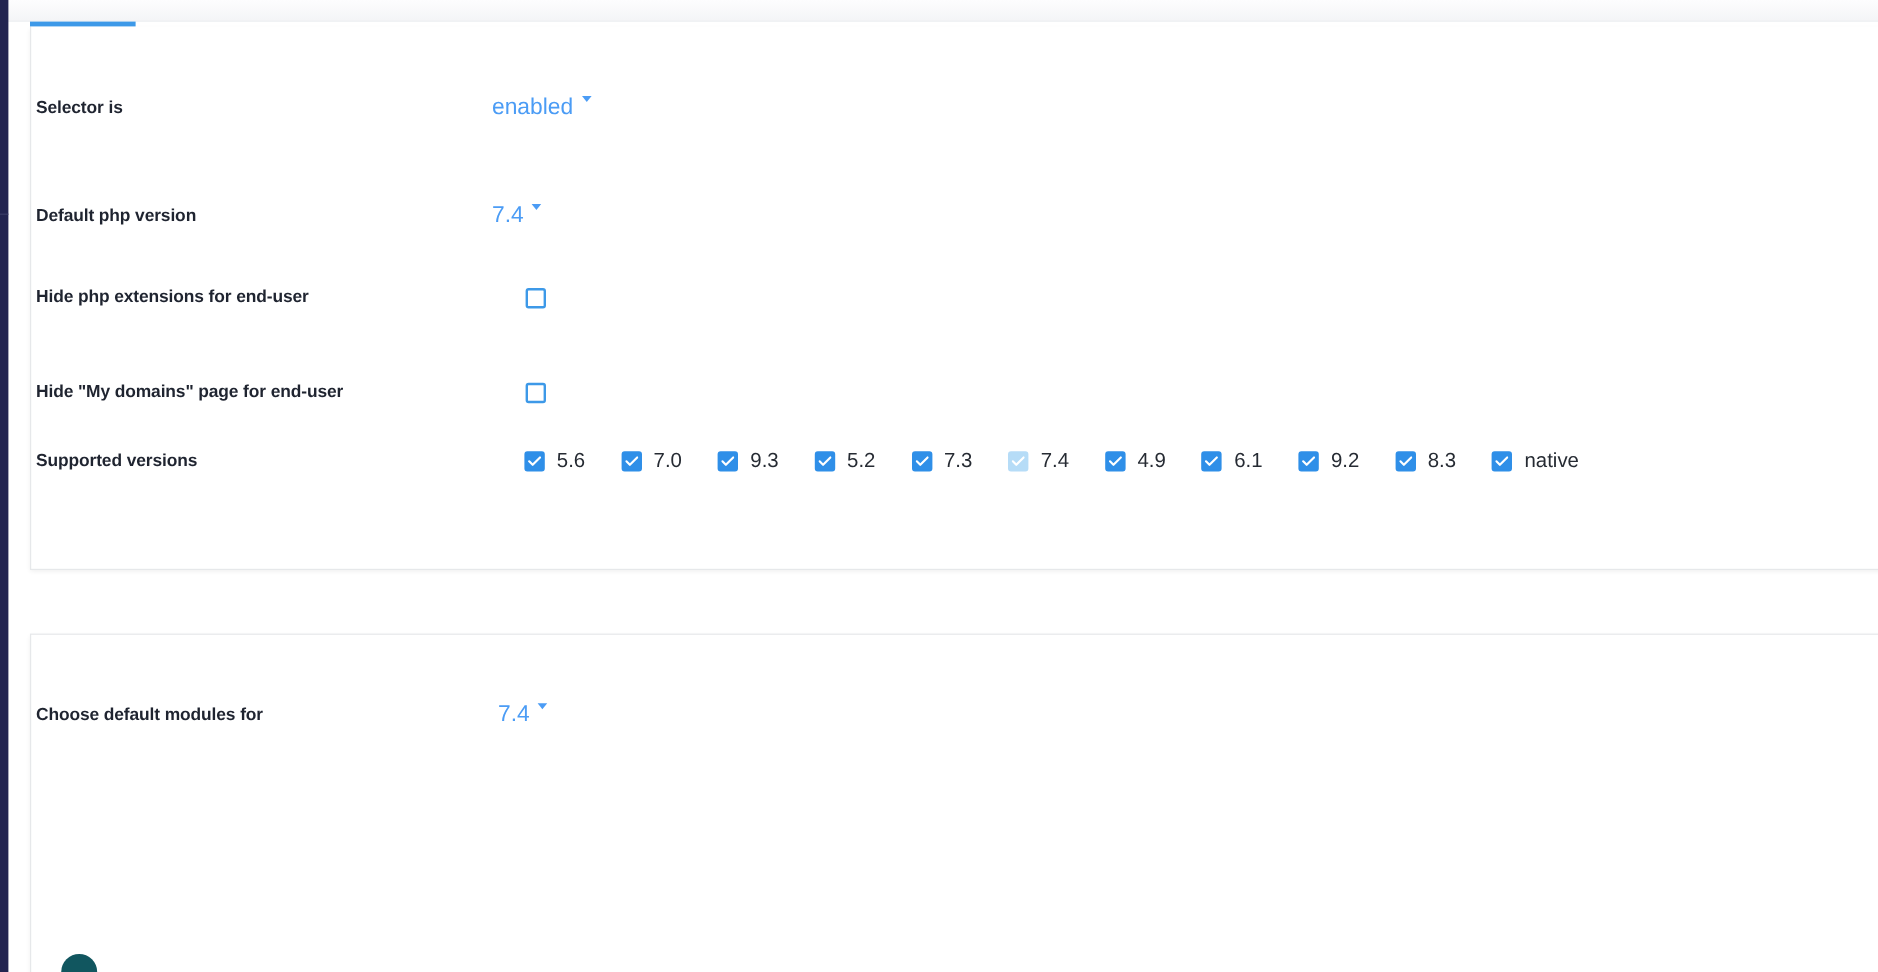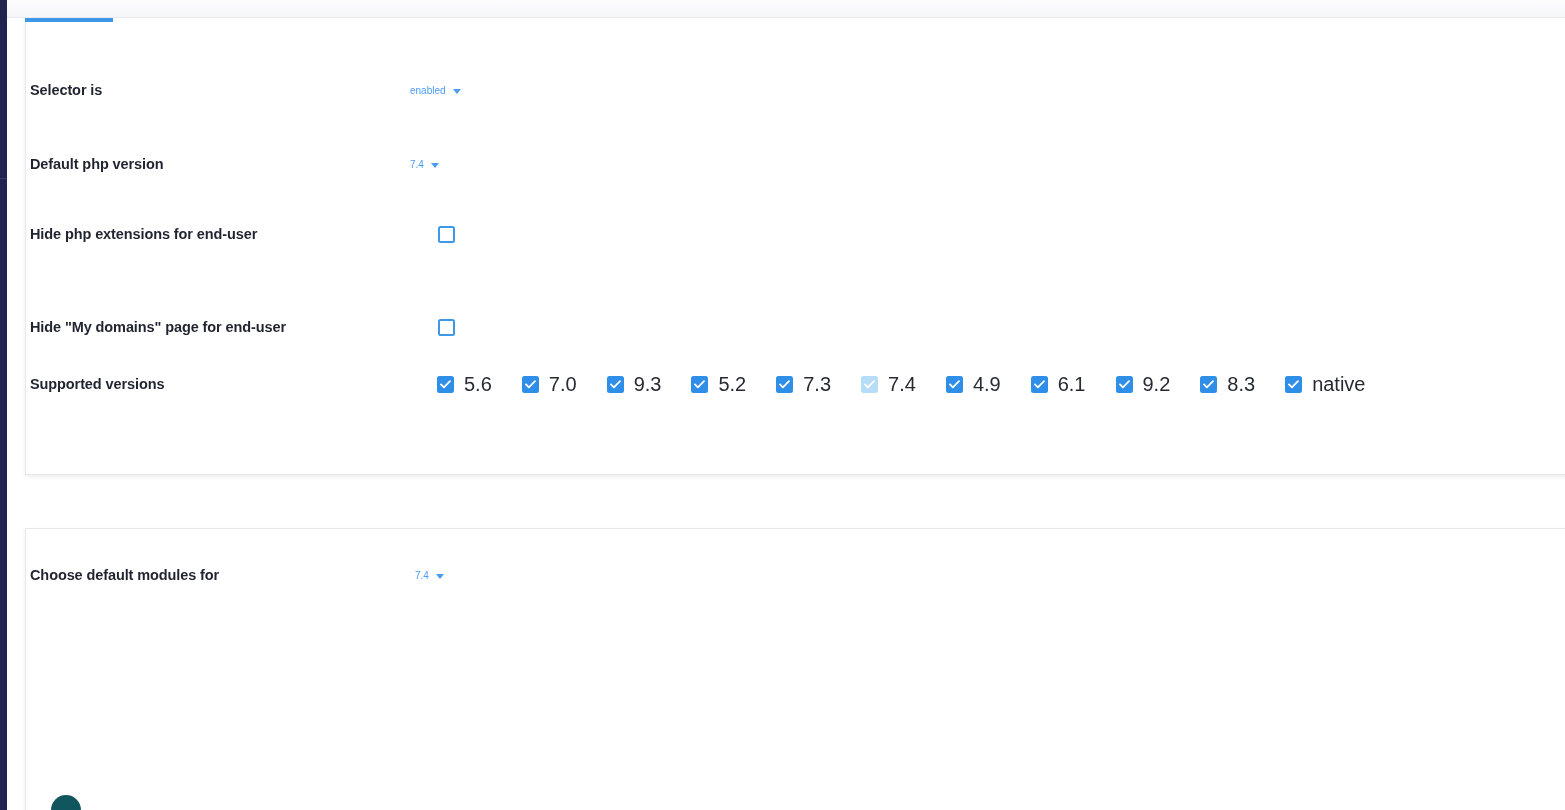--- a/index.html
+++ b/index.html
@@ -51,22 +51,22 @@
   
   .setting-row { position: absolute; left: 0; width: 100%; height: 40px; display: flex; align-items: center; }
   .setting-label {
     position: absolute; left: 30px;
     font-size: 14.5px; font-weight: bold; color: #1f2430;
     letter-spacing: -0.1px; white-space: nowrap;
   }
   .setting-control { position: absolute; left: 410px; display: flex; align-items: center; }
 
   .dd-link {
-    font-size: 10px; color: #4b9cf5; cursor: pointer;
-    display: inline-flex; align-items: center; gap: 7px; white-space: nowrap;
+    font-size: 19px; color: #4b9cf5; cursor: pointer;
+    display: inline-flex; align-items: flex-start; gap: 7px; white-space: nowrap;
   }
   .caret {
     width: 0; height: 0;
     border-left: 4.5px solid transparent;
     border-right: 4.5px solid transparent;
     border-top: 5px solid #4b9cf5;
     display: inline-block; position: relative; top: 1px;
   }
 
   
@@ -75,21 +75,21 @@
     border: 2px solid #3d99e8; background: #ffffff;
     display: inline-flex; align-items: center; justify-content: center;
     flex: none; cursor: pointer; position: relative;
   }
   .cb.checked { background: #2f8fe8; border-color: #2f8fe8; }
   .cb.checked.disabled { background: #b6dcf7; border-color: #b6dcf7; cursor: default; }
   .cb svg { display: none; }
   .cb.checked svg { display: block; }
 
   .cb-item { display: inline-flex; align-items: center; gap: 10px; }
-  .cb-item .cb-text { font-size: 20px; color: #262b33; white-space: nowrap; }
+  .cb-item .cb-text { font-size: 17px; color: #262b33; white-space: nowrap; }
 
   
   .versions { position: absolute; left: 437px; display: flex; align-items: center; gap: 0; }
   .versions .cb-item { margin-right: 30px; }
   .versions .cb-item:last-child { margin-right: 0; }
 
   
   .modules-grid { position: absolute; left: 0; top: 600px; width: 100%; }
   .mod-col { position: absolute; top: 0; }
   #mcol0 { left: 51px; }
@@ -157,30 +157,30 @@
   <div id="overlay">
       <div class="setting-row" style="top: 70px;">
         <div class="setting-label">Selector is</div>
         <div class="setting-control" style="left: 410px;">
           <span class="dd-link">
             <span>enabled</span>
             <span class="caret"></span>
           </span>
         </div>
       </div>
-      <div class="setting-row" style="top: 144px;">
+      <div class="setting-row" style="top: 160px;">
         <div class="setting-label">Default php version</div>
         <div class="setting-control" style="left: 410px;">
           <span class="dd-link">
             <span>7.4</span>
             <span class="caret"></span>
           </span>
         </div>
       </div>
-      <div class="setting-row" style="top: 214px; text-decoration: underline;">
+      <div class="setting-row" style="top: 228px; text-decoration: underline;">
         <div class="setting-label">Hide php extensions for end-user</div>
         <div class="setting-control" style="left: 438px;">
           <span class="cb"></span>
         </div>
       </div>
       <div class="setting-row" style="top: 307px;">
         <div class="setting-label">Hide "My domains" page for end-user</div>
         <div class="setting-control" style="left: 438px;">
           <span class="cb"></span>
         </div>
@@ -271,21 +271,21 @@
           <label class="cb-item">
             <span class="cb checked">
               <svg width="11" height="9" viewBox="0 0 11 9" fill="none" xmlns="http://www.w3.org/2000/svg">
                 <path d="M1 4.4L3.9 7.3L10 1.2" stroke="#ffffff" stroke-width="1.8" stroke-linecap="round" stroke-linejoin="round"></path>
               </svg>
             </span>
             <span class="cb-text">native</span>
           </label>
         </div>
       </div>
-      <div class="setting-row" style="top: 555px;">
+      <div class="setting-row" style="top: 576px;">
         <div class="setting-label">Choose default modules for</div>
         <div class="setting-control" style="left: 415px;">
           <span class="dd-link">
             <span>7.4</span>
             <span class="caret"></span>
           </span>
         </div>
       </div>
     </div>
 

